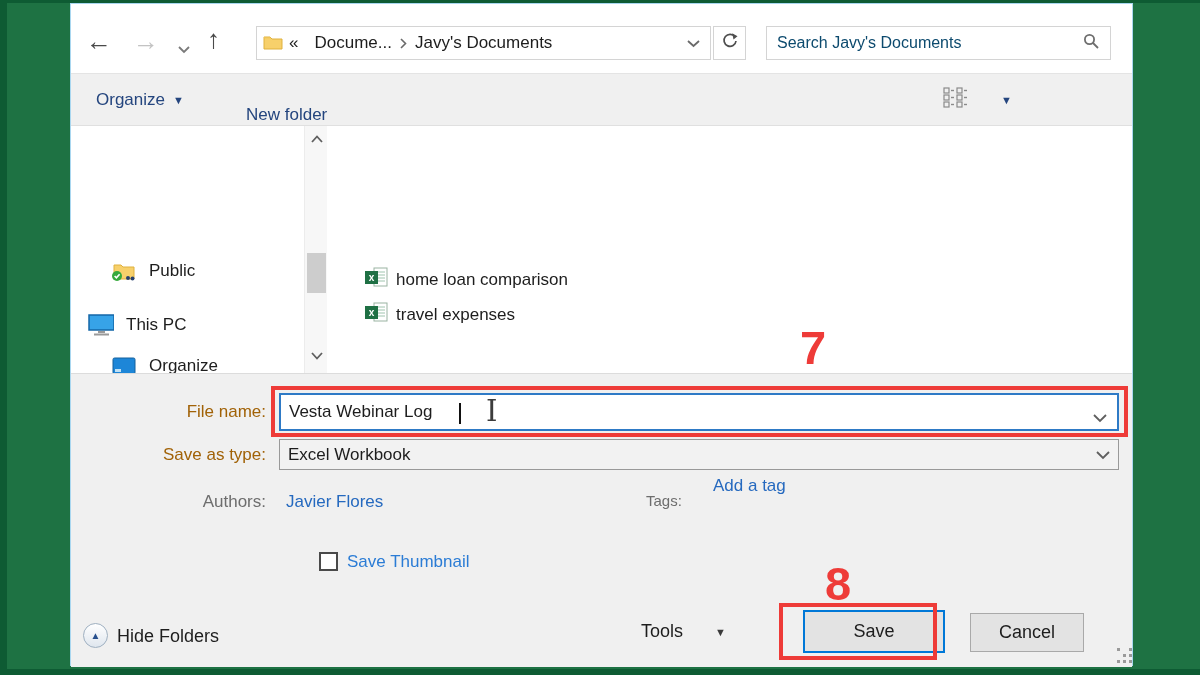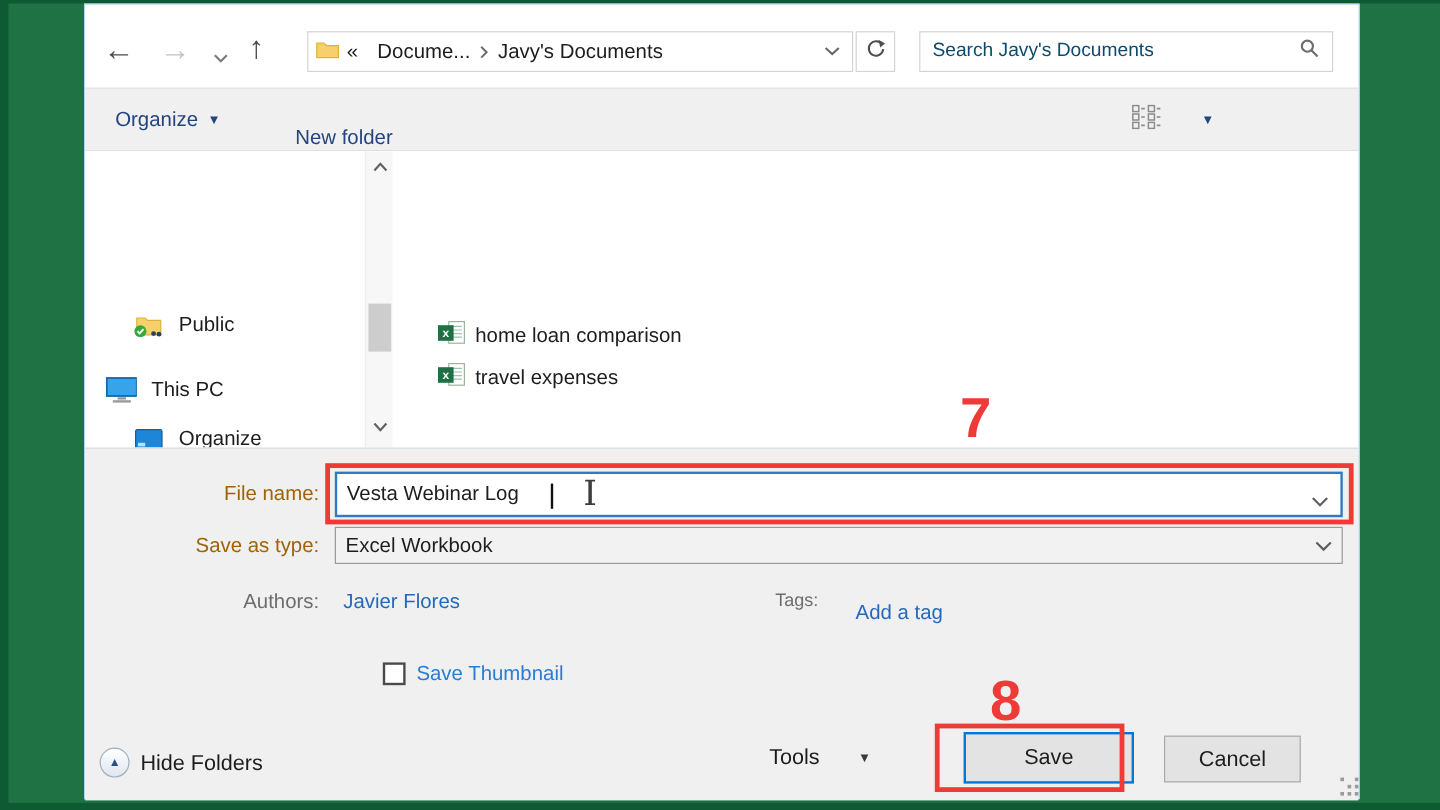--- a/index.html
+++ b/index.html
@@ -296,21 +296,21 @@
     <span style="margin-left:auto;">
       <svg width="14" height="9">
           <polyline points="1,1 7,7 13,1" fill="none" stroke="#5f5f5f" stroke-width="1.8"></polyline>
         </svg>
     </span>
   </div>
 
   <div class="fld-label gray-label" style="top:488px;">Authors:</div>
   <div class="abs link-blue" style="left:215px; top:488px;">Javier Flores</div>
   <div class="abs gray-label" style="left:575px; top:488px; font-size:15px;">Tags:</div>
-  <div class="abs link-blue" style="left:642px; top:497px;">Add a tag</div>
+  <div class="abs link-blue" style="left:642px; top:472px;">Add a tag</div>
 
   <div class="thumb-checkbox"></div>
   <div class="thumb-label">Save Thumbnail</div>
 
   <div class="hide-circle">
     <span>▲</span>
   </div>
   <div class="hide-label">Hide Folders</div>
 
   <div class="tools-wrap">

